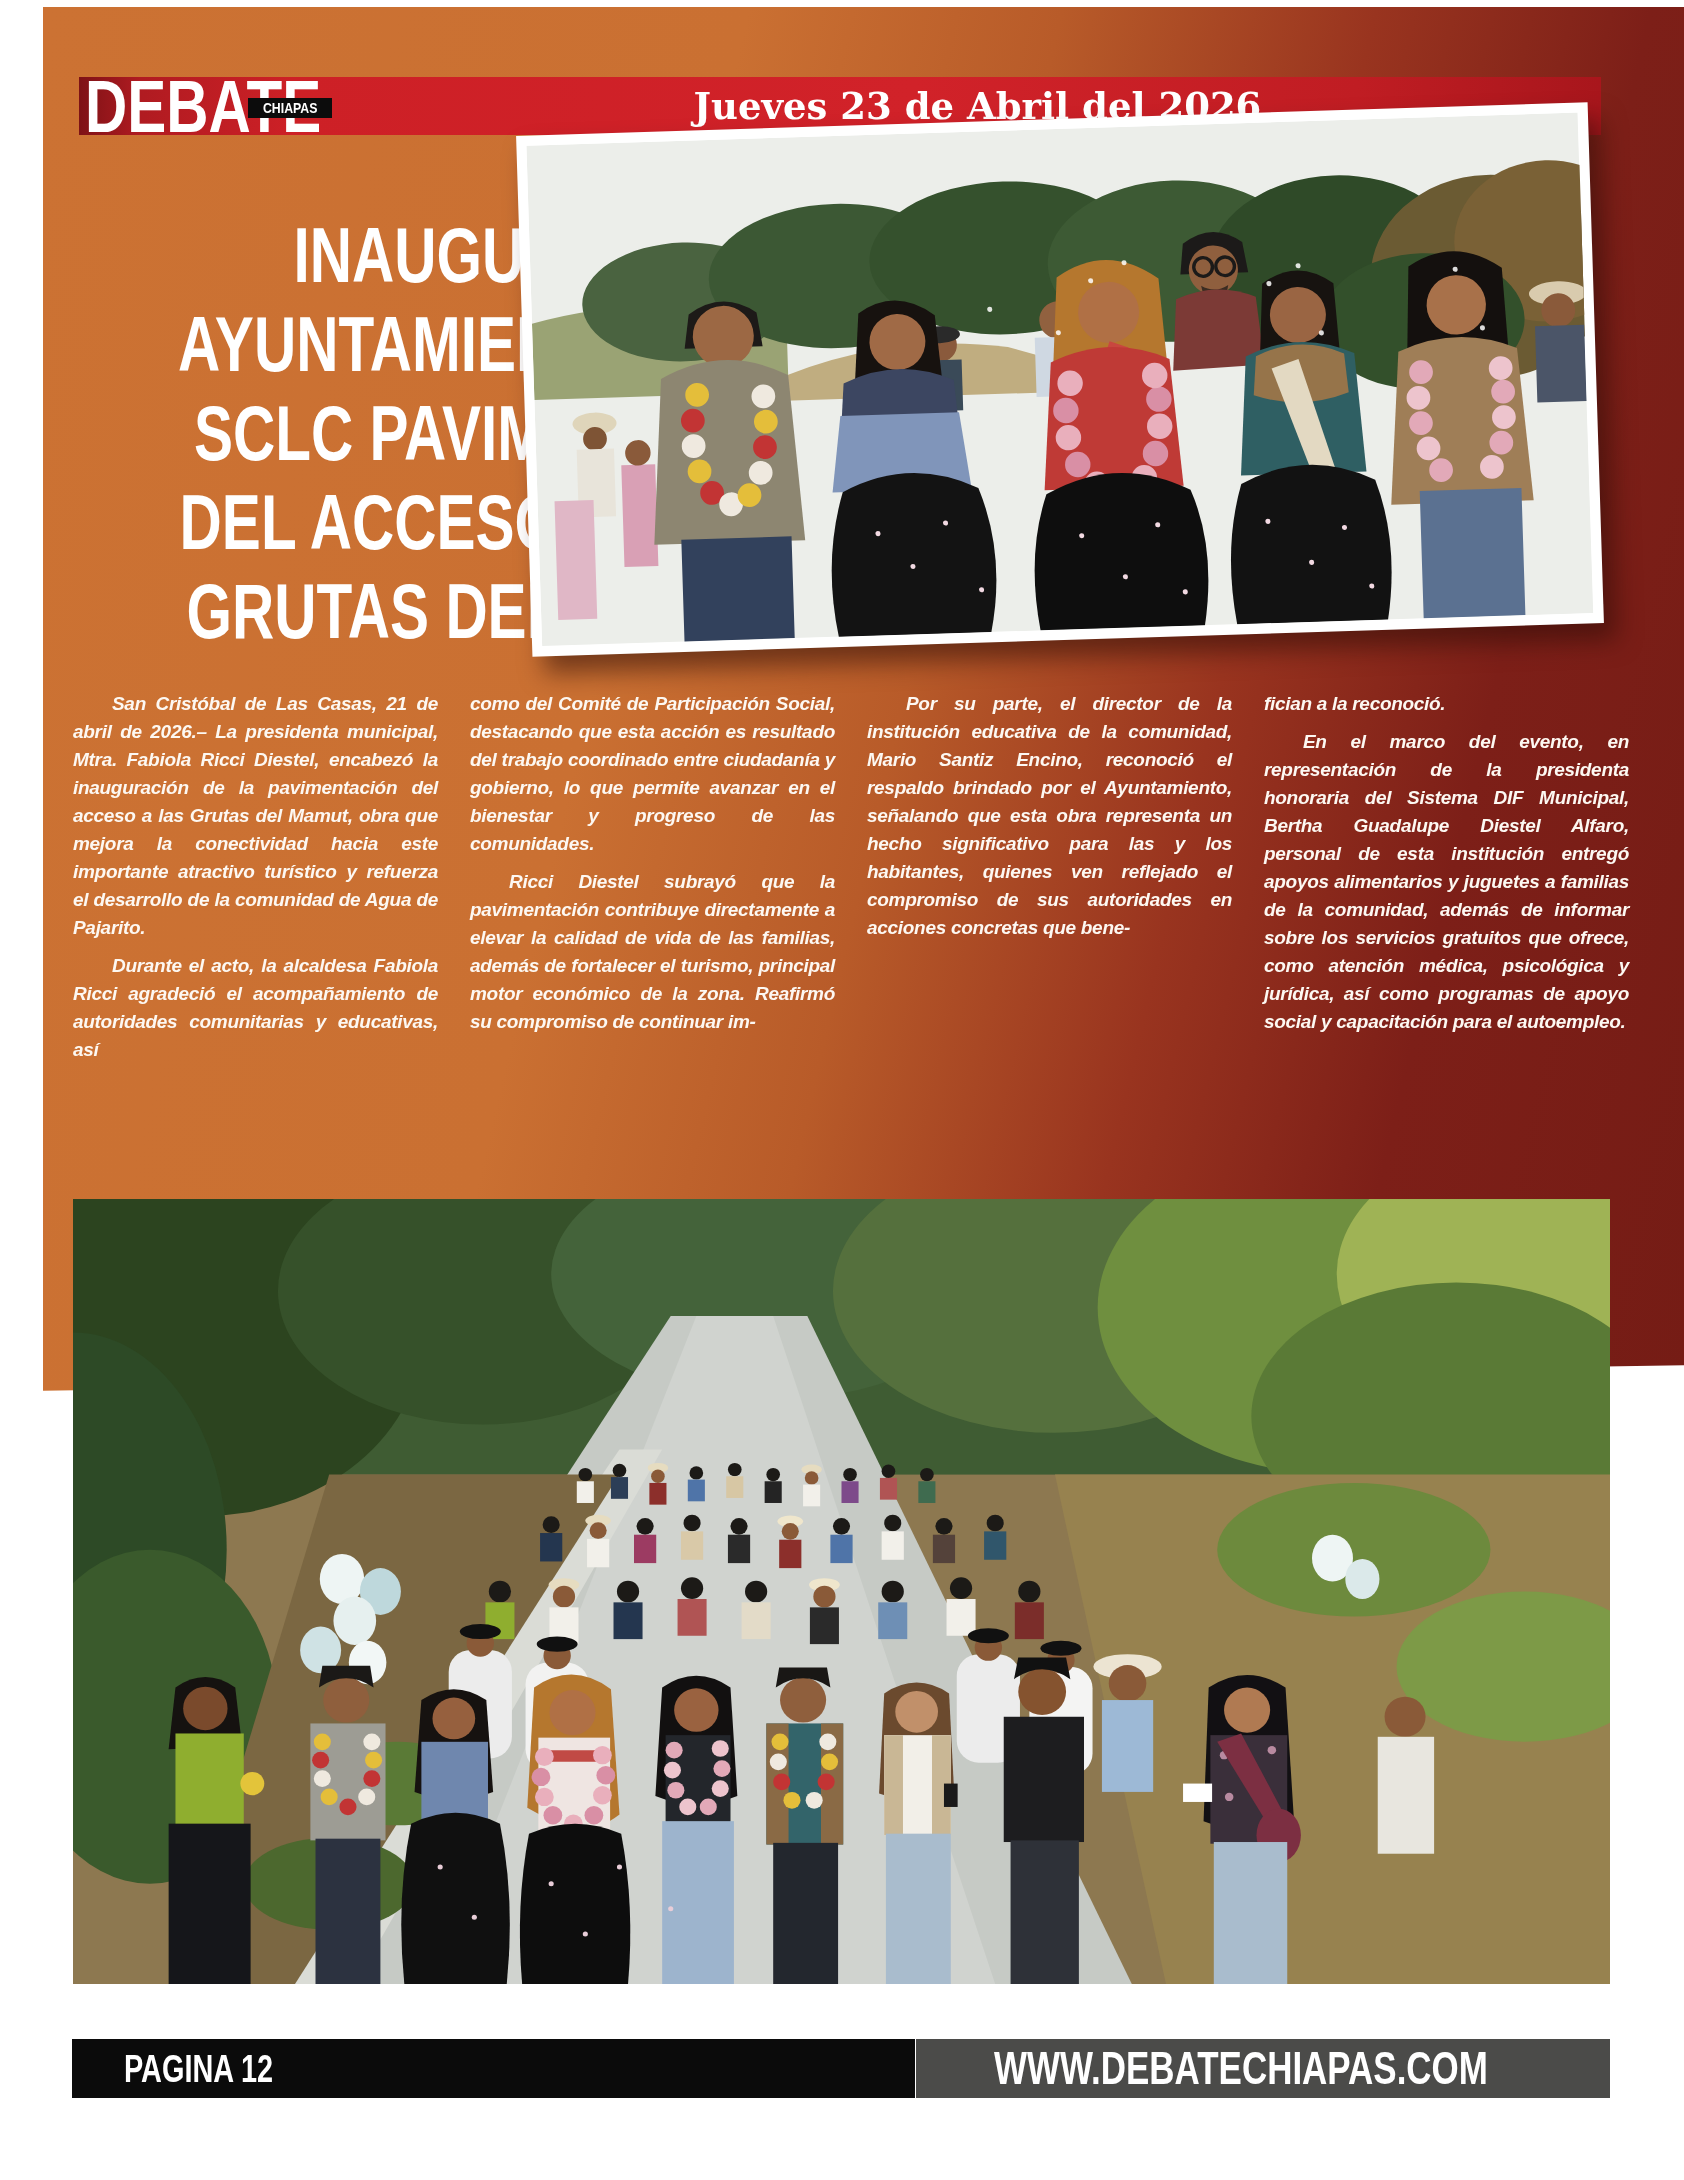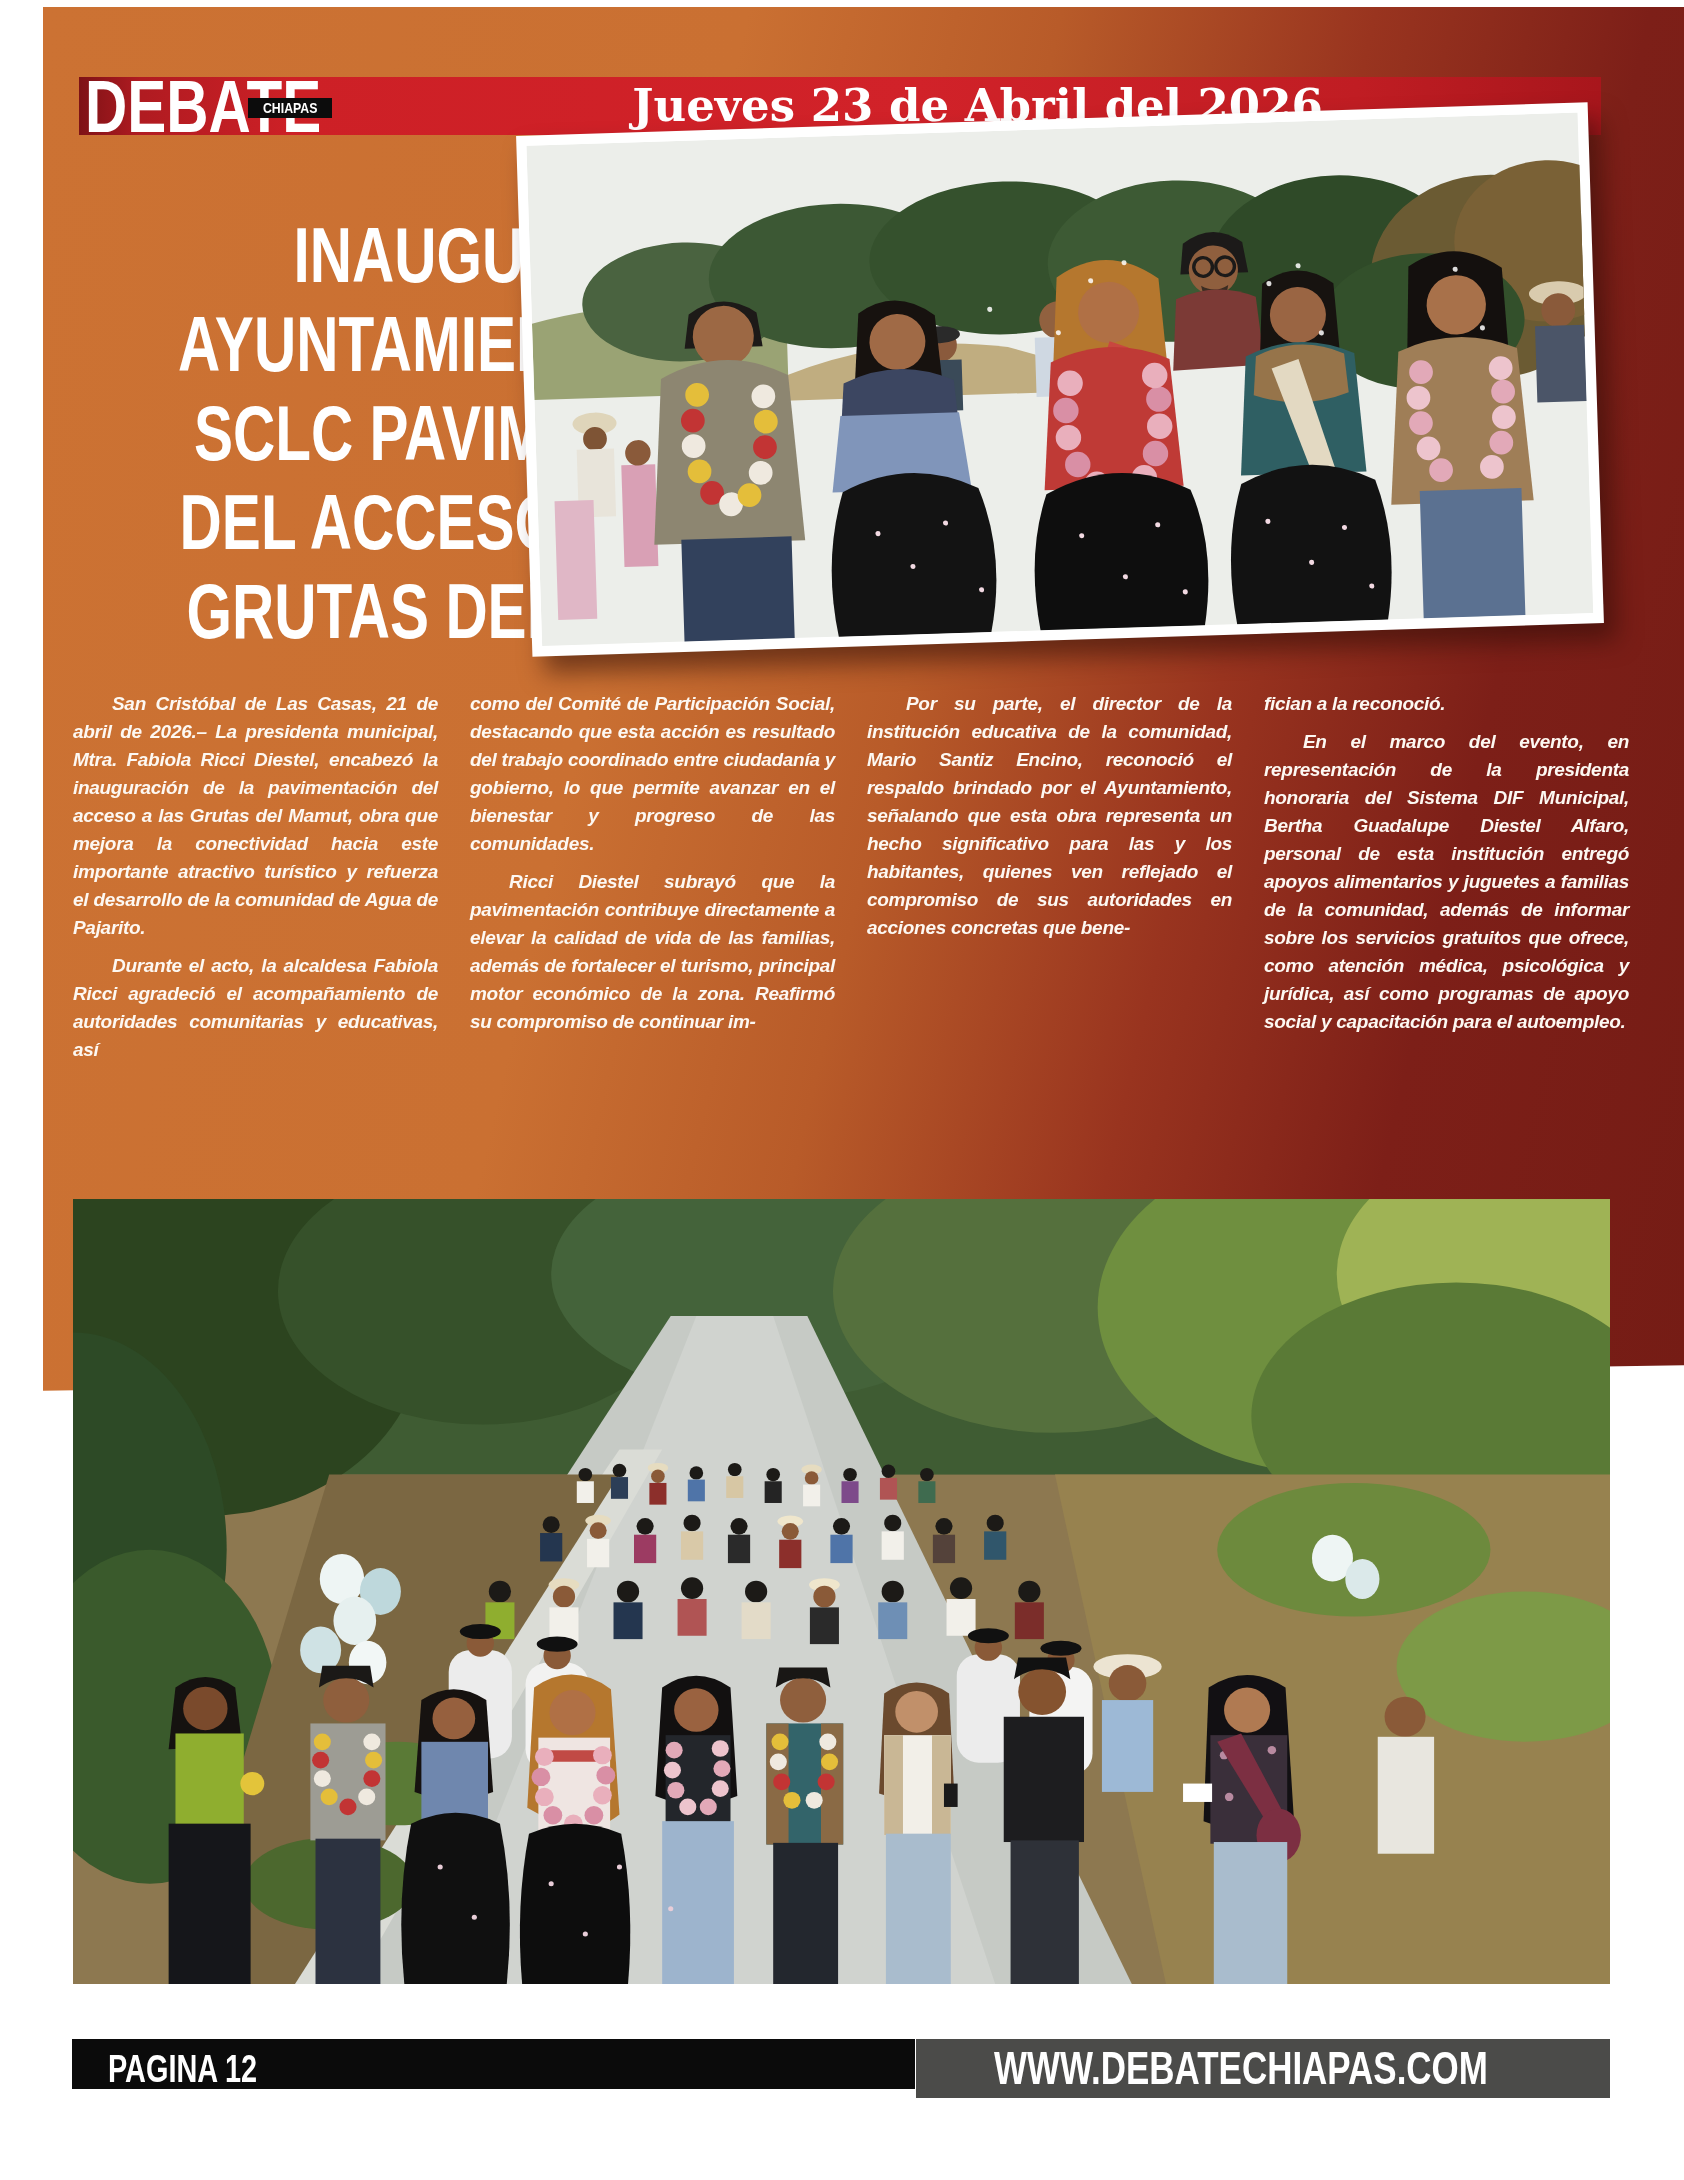--- a/index.html
+++ b/index.html
@@ -24,21 +24,21 @@
   }
   .sqz{display:inline-block;transform:scaleX(0.78);transform-origin:left center;white-space:nowrap;}
   .logo-region{
     position:absolute;left:248px;top:98px;width:84px;height:19.6px;background:#0c0c0c;
     color:#ffffff;font-weight:bold;font-size:15px;text-align:center;line-height:19.6px;
   }
   .logo-region .sqz{transform:scaleX(0.82);transform-origin:center;}
   .edition-date{
     position:absolute;left:562px;top:82px;width:831px;height:48px;
     text-align:center;color:#ffffff;font-family:"DejaVu Serif", serif;
-    font-weight:bold;font-size:45px;line-height:48px;white-space:nowrap;
+    font-weight:bold;font-size:37px;line-height:48px;white-space:nowrap;
   }
   
   .headline{
     position:absolute;left:85px;top:211px;width:733px;text-align:center;
     color:#ffffff;font-weight:bold;font-size:78px;line-height:89px;
   }
   .headline .hl{white-space:nowrap;}
   .headline .sqz{transform:scaleX(0.75);transform-origin:center;}
   
   .col{
@@ -59,22 +59,22 @@
     transform:rotate(-1.8deg);transform-origin:center;
     box-shadow:12px 17px 24px rgba(45,12,8,0.55);
     z-index:5;
   }
   .photo-top svg,.photo-bottom svg{width:100%;height:100%;display:block;}
   .photo-bottom{
     position:absolute;left:73px;top:1199px;width:1537px;height:785px;z-index:4;
   }
   
   .footer-black{
-    position:absolute;left:72px;top:2039px;width:843px;height:50px;background:#0b0b0b;
-    color:#ffffff;font-weight:bold;font-size:39px;line-height:59px;padding-left:36px;box-sizing:border-box;
+    position:absolute;left:72px;top:2039px;width:843px;height:59px;background:#0b0b0b;
+    color:#ffffff;font-weight:bold;font-size:39px;line-height:59px;padding-left:52px;box-sizing:border-box;
   }
   .footer-black .sqz{transform:scaleX(0.74);}
   .footer-gray{
     position:absolute;left:916px;top:2039px;width:694px;height:59px;background:#4b4b49;
     color:#ffffff;font-weight:bold;font-size:46px;line-height:59px;text-align:left;
   }
   .footer-gray .sqz{transform:scaleX(0.76);transform-origin:center;}
 </style>
 </head>
 <body>

